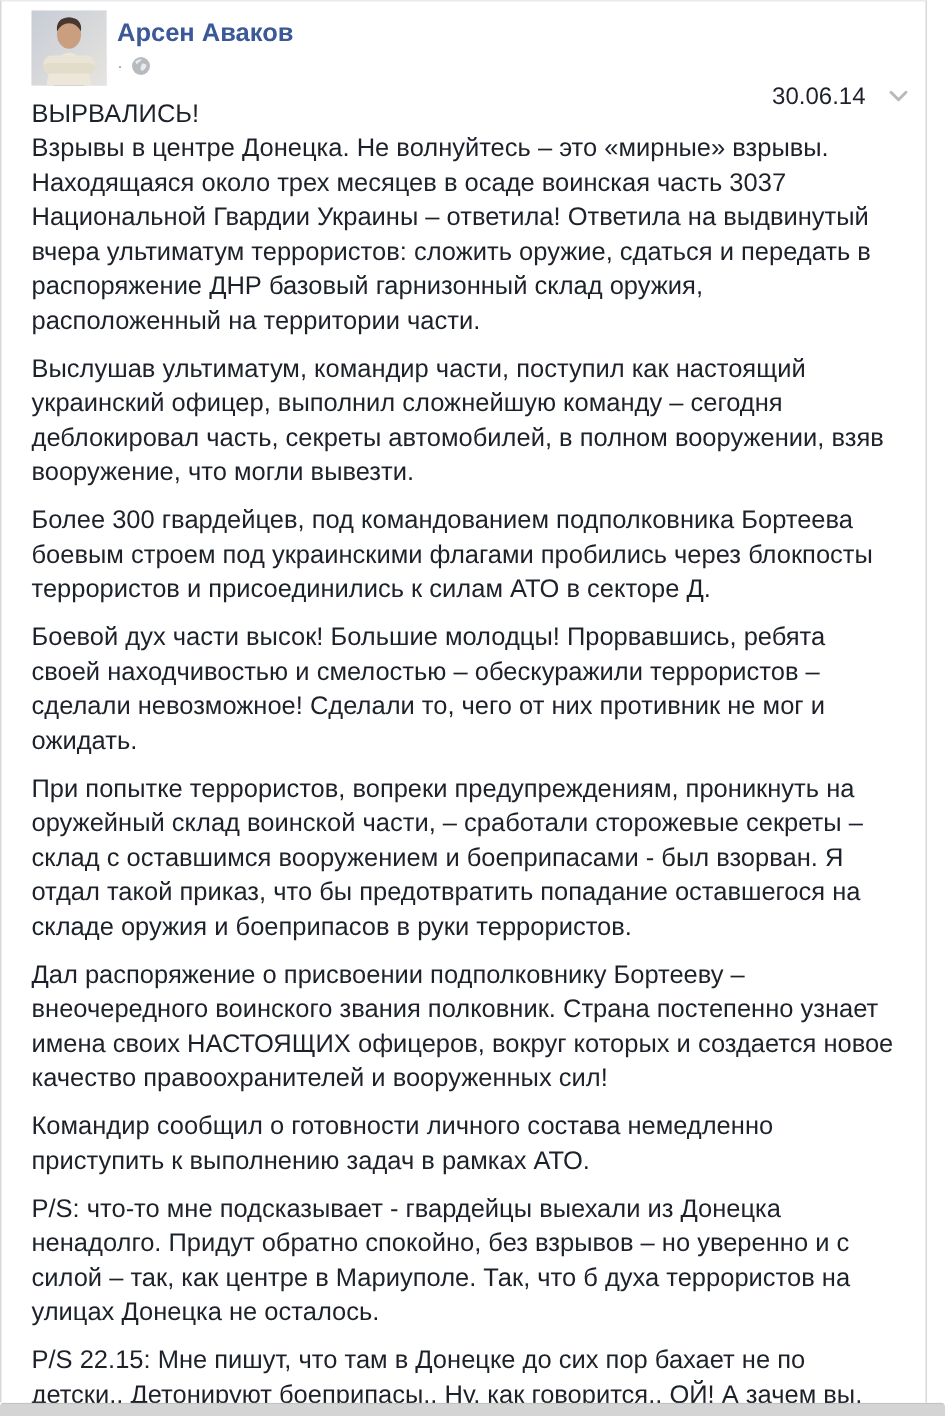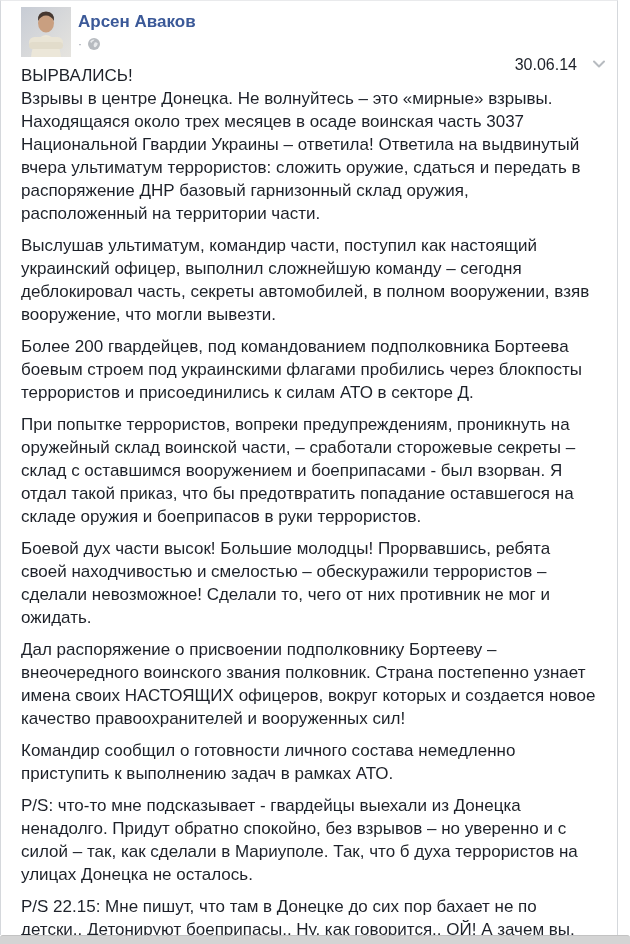--- a/index.html
+++ b/index.html
@@ -123,24 +123,24 @@
         </svg>
       </span>
     </div>
 
   </div>
 
   <div class="post-body">
       <p class="post-paragraph">ВЫРВАЛИСЬ!
 Взрывы в центре Донецка. Не волнуйтесь – это «мирные» взрывы. Находящаяся около трех месяцев в осаде воинская часть 3037 Национальной Гвардии Украины – ответила! Ответила на выдвинутый вчера ультиматум террористов: сложить оружие, сдаться и передать в распоряжение ДНР базовый гарнизонный склад оружия, расположенный на территории части.</p>
       <p class="post-paragraph">Выслушав ультиматум, командир части, поступил как настоящий украинский офицер, выполнил сложнейшую команду – сегодня деблокировал часть, секреты автомобилей, в полном вооружении, взяв вооружение, что могли вывезти.</p>
-      <p class="post-paragraph">Более 200 гвардейцев, под командованием подполковника Бортеева боевым строем под украинскими флагами пробились через блокпосты террористов и присоединились к силам АТО в секторе Д.</p>
+      <p class="post-paragraph">Более 300 гвардейцев, под командованием подполковника Бортеева боевым строем под украинскими флагами пробились через блокпосты террористов и присоединились к силам АТО в секторе Д.</p>
+      <p class="post-paragraph">Боевой дух части высок! Большие молодцы! Прорвавшись, ребята своей находчивостью и смелостью – обескуражили террористов – сделали невозможное! Сделали то, чего от них противник не мог и ожидать.</p>
       <p class="post-paragraph">При попытке террористов, вопреки предупреждениям, проникнуть на оружейный склад воинской части, – сработали сторожевые секреты – склад с оставшимся вооружением и боеприпасами - был взорван. Я отдал такой приказ, что бы предотвратить попадание оставшегося на складе оружия и боеприпасов в руки террористов.</p>
-      <p class="post-paragraph">Боевой дух части высок! Большие молодцы! Прорвавшись, ребята своей находчивостью и смелостью – обескуражили террористов – сделали невозможное! Сделали то, чего от них противник не мог и ожидать.</p>
       <p class="post-paragraph">Дал распоряжение о присвоении подполковнику Бортееву – внеочередного воинского звания полковник. Страна постепенно узнает имена своих НАСТОЯЩИХ офицеров, вокруг которых и создается новое качество правоохранителей и вооруженных сил!</p>
       <p class="post-paragraph">Командир сообщил о готовности личного состава немедленно приступить к выполнению задач в рамках АТО.</p>
-      <p class="post-paragraph">P/S: что-то мне подсказывает - гвардейцы выехали из Донецка ненадолго. Придут обратно спокойно, без взрывов – но уверенно и с силой – так, как сделали в Мариуполе. Так, что б духа террористов на улицах Донецка не осталось.</p>
+      <p class="post-paragraph">P/S: что-то мне подсказывает - гвардейцы выехали из Донецка ненадолго. Придут обратно спокойно, без взрывов – но уверенно и с силой – так, как центре в Мариуполе. Так, что б духа террористов на улицах Донецка не осталось.</p>
       <p class="post-paragraph">P/S 22.15: Мне пишут, что там в Донецке до сих пор бахает не по детски.. Детонируют боеприпасы.. Ну, как говорится.. ОЙ! А зачем вы, негодяи, полезли!?</p>
     </div>
 
 </div>
 
 <div class="bottom-bar"></div>
 
 </body></html>

